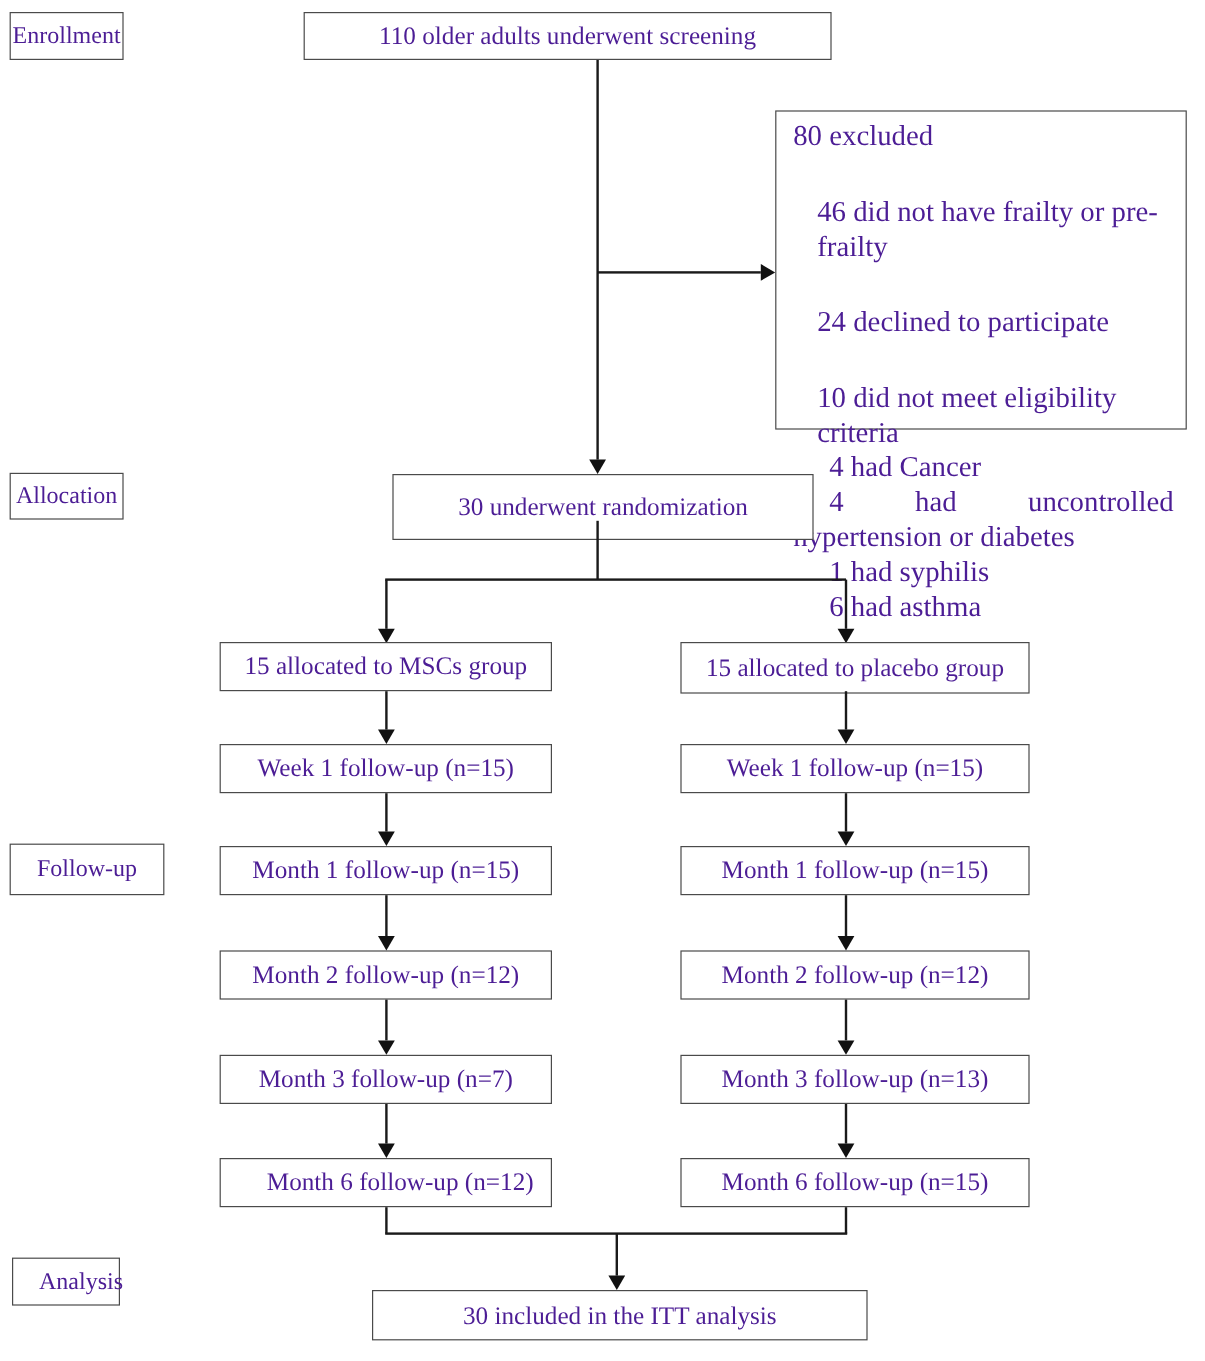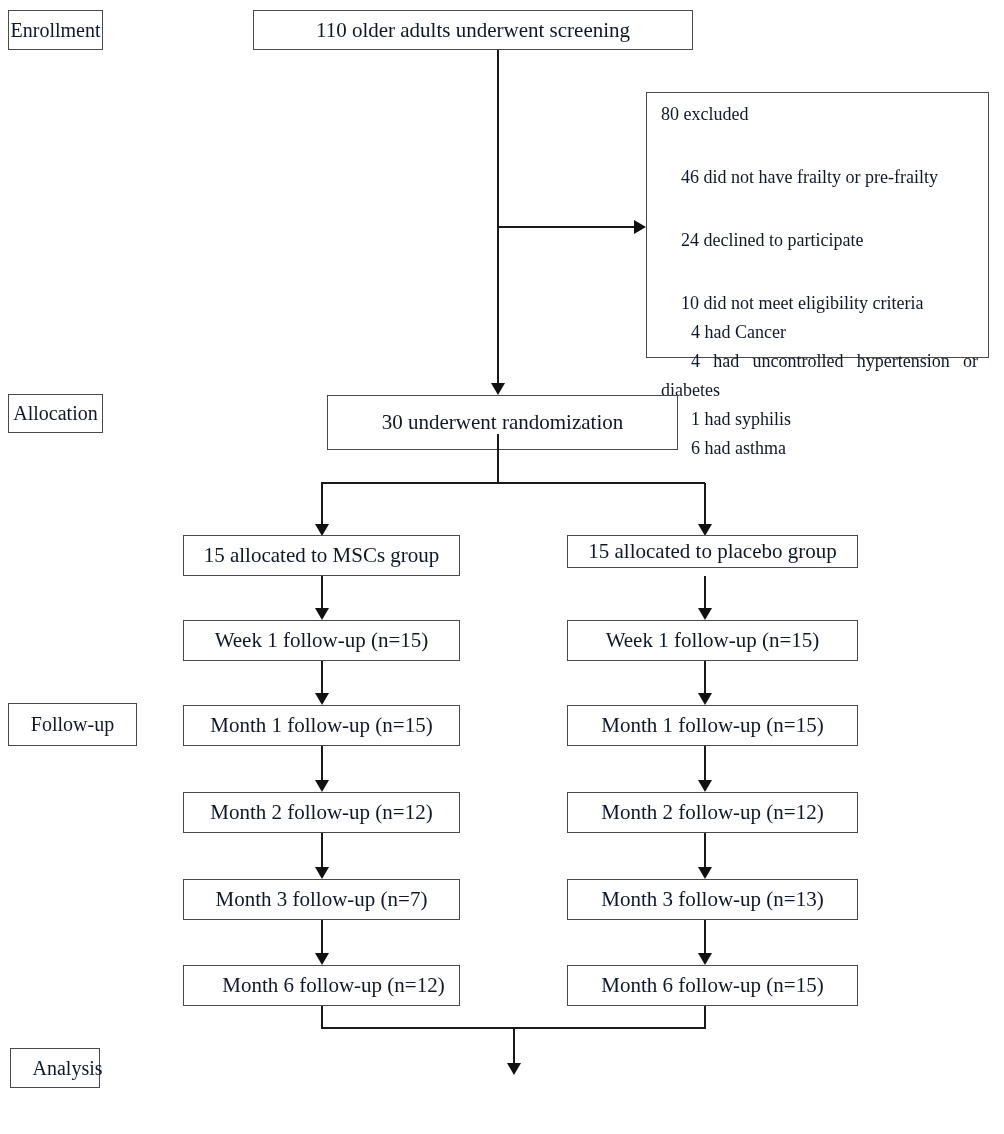--- a/index.html
+++ b/index.html
@@ -1,31 +1,31 @@
 <!DOCTYPE html>
 <html><head>
 <meta charset="utf-8">
 <style>
   html,body{margin:0;padding:0;background:#fff;}
   #stage{
     position:relative;width:1004px;height:1134px;background:#fff;
-    font-family:"Liberation Serif","DejaVu Serif",serif;color:#0f172a;
+    font-family:"Liberation Serif","DejaVu Serif",serif;color:#4c1d95;
     overflow:hidden;
   }
   .bx{
     position:absolute;box-sizing:border-box;background:#fff;
     border:1.5px solid #4a4a4a;
     display:flex;align-items:center;justify-content:center;
     font-size:21px;line-height:1.15;text-align:center;white-space:nowrap;
   }
   .sbox{font-size:20px;}
   .ebox{
     position:absolute;box-sizing:border-box;background:#fff;
     border:1.5px solid #4a4a4a;
-    font-size:18px;line-height:29px;text-align:left;
+    font-size:24px;line-height:29px;text-align:left;
     padding:7px 10px 0 14px;
   }
   .ebox .ind0{padding-left:0;}
   .ebox .ind1{padding-left:20px;margin-top:34px;}
   .ebox .ind2{padding-left:30px;}
   .ebox .wrapline{text-indent:30px;text-align:justify;}
   .vl{position:absolute;width:1.5px;background:#1a1a1a;}
   .hl{position:absolute;height:1.5px;background:#1a1a1a;}
   .ad{position:absolute;width:0;height:0;
       border-left:7px solid transparent;border-right:7px solid transparent;
@@ -83,21 +83,21 @@
   <div class="ad" style="left:315px;top:608px;"></div>
   <div class="vl" style="left:321px;top:661px;height:32px;"></div>
   <div class="ad" style="left:315px;top:693px;"></div>
   <div class="vl" style="left:321px;top:746px;height:34px;"></div>
   <div class="ad" style="left:315px;top:780px;"></div>
   <div class="vl" style="left:321px;top:833px;height:34px;"></div>
   <div class="ad" style="left:315px;top:867px;"></div>
   <div class="vl" style="left:321px;top:920px;height:33px;"></div>
   <div class="ad" style="left:315px;top:953px;"></div>
 
-  <div class="bx" style="left:567px;top:535px;width:291px;height:33px;">15 allocated to placebo group</div>
+  <div class="bx" style="left:567px;top:535px;width:291px;height:43px;">15 allocated to placebo group</div>
   <div class="bx" style="left:567px;top:620px;width:291px;height:41px;">Week 1 follow-up (n=15)</div>
   <div class="bx" style="left:567px;top:705px;width:291px;height:41px;">Month 1 follow-up (n=15)</div>
   <div class="bx" style="left:567px;top:792px;width:291px;height:41px;">Month 2 follow-up (n=12)</div>
   <div class="bx" style="left:567px;top:879px;width:291px;height:41px;">Month 3 follow-up (n=13)</div>
   <div class="bx" style="left:567px;top:965px;width:291px;height:41px;">Month 6 follow-up (n=15)</div>
 
   <div class="vl" style="left:704px;top:576px;height:32px;"></div>
   <div class="ad" style="left:698px;top:608px;"></div>
   <div class="vl" style="left:704px;top:661px;height:32px;"></div>
   <div class="ad" style="left:698px;top:693px;"></div>
@@ -107,14 +107,15 @@
   <div class="ad" style="left:698px;top:867px;"></div>
   <div class="vl" style="left:704px;top:920px;height:33px;"></div>
   <div class="ad" style="left:698px;top:953px;"></div>
 
   <div class="vl" style="left:321px;top:1006px;height:22px;"></div>
   <div class="vl" style="left:704px;top:1006px;height:22px;"></div>
   <div class="hl" style="left:321px;top:1027px;width:385px;"></div>
   <div class="vl" style="left:513px;top:1028px;height:35px;"></div>
   <div class="ad" style="left:507px;top:1063px;"></div>
 
+  <div class="bx" style="left:310px;top:1075px;width:413px;height:42px;">30 included in the ITT analysis</div>
 
 </div>
 
 </body></html>

